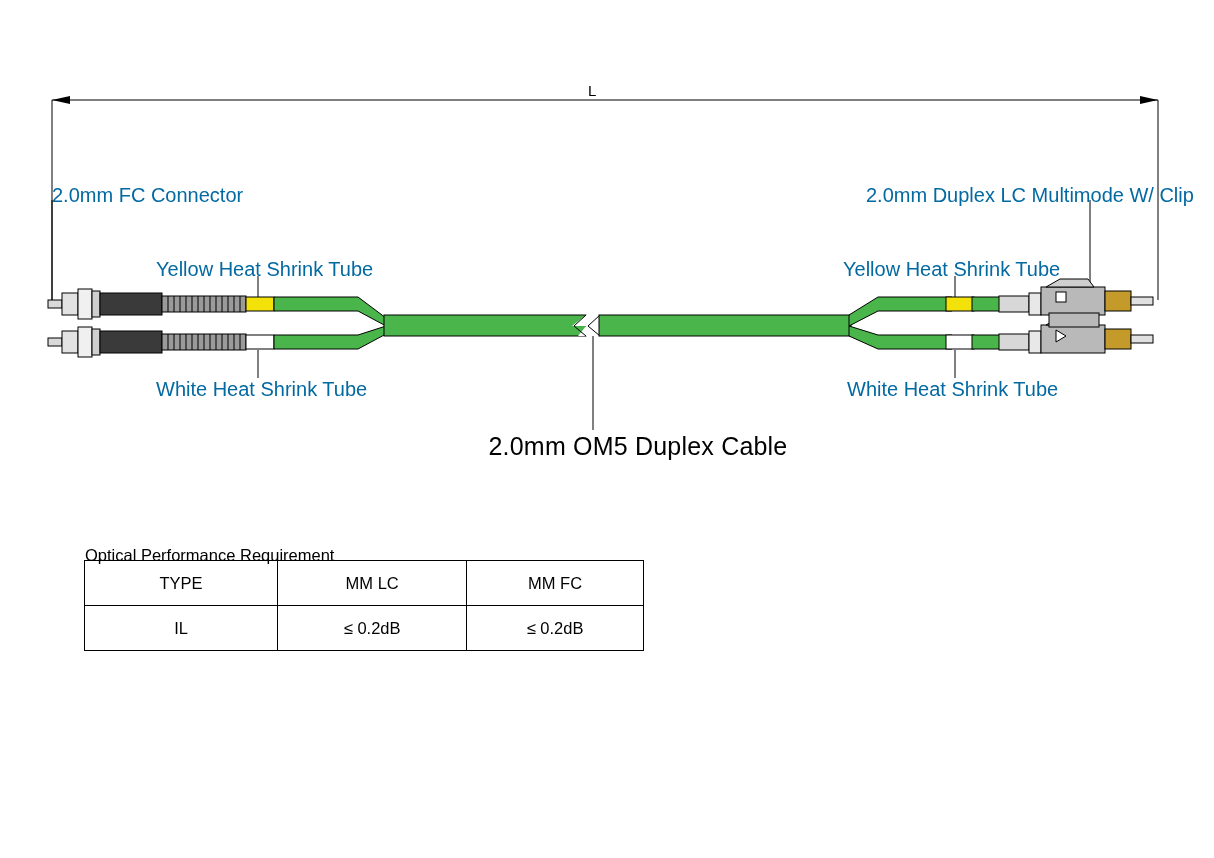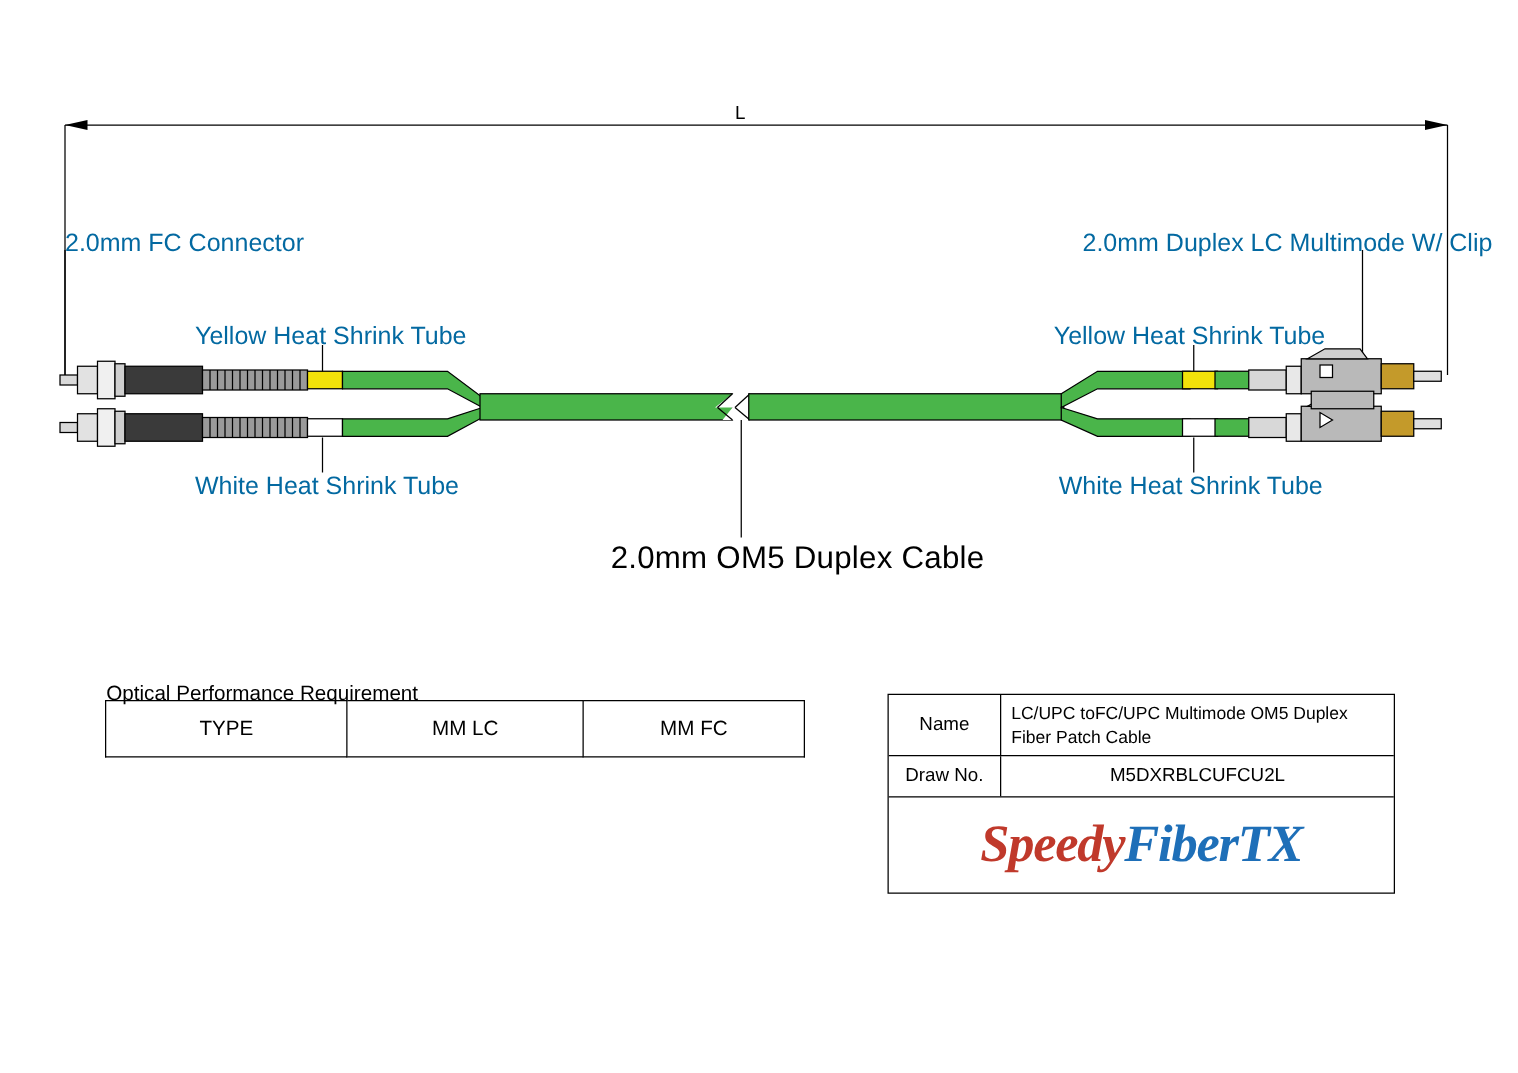--- a/index.html
+++ b/index.html
@@ -313,32 +313,22 @@
 
     <div class="perf-caption">Optical Performance Requirement</div>
 
     <table class="perf">
       <tbody>
         <tr>
           <td class="c1">TYPE</td>
           <td class="c2">MM LC</td>
           <td class="c3">MM FC</td>
         </tr>
+        <tr>
+          <td class="c1">IL</td>
+          <td class="c2">≤ 0.2dB</td>
+          <td class="c3">≤ 0.2dB</td>
+        </tr>
       </tbody>
     </table>
 
-    <div class="titleblock">
-      <div class="tb-row name">
-        <div class="tb-key">Name</div>
-        <div class="tb-val">LC/UPC toFC/UPC Multimode OM5 Duplex Fiber Patch Cable</div>
-      </div>
-      <div class="tb-row draw">
-        <div class="tb-key">Draw No.</div>
-        <div class="tb-val">M5DXRBLCUFCU2L</div>
-      </div>
-      <div class="tb-logo">
-        <div class="logo-text">
-          <span class="logo-a">Speedy</span><span class="logo-b">FiberTX</span>
-        </div>
-      </div>
-    </div>
   </div>
 </div>
 
 </body></html>

